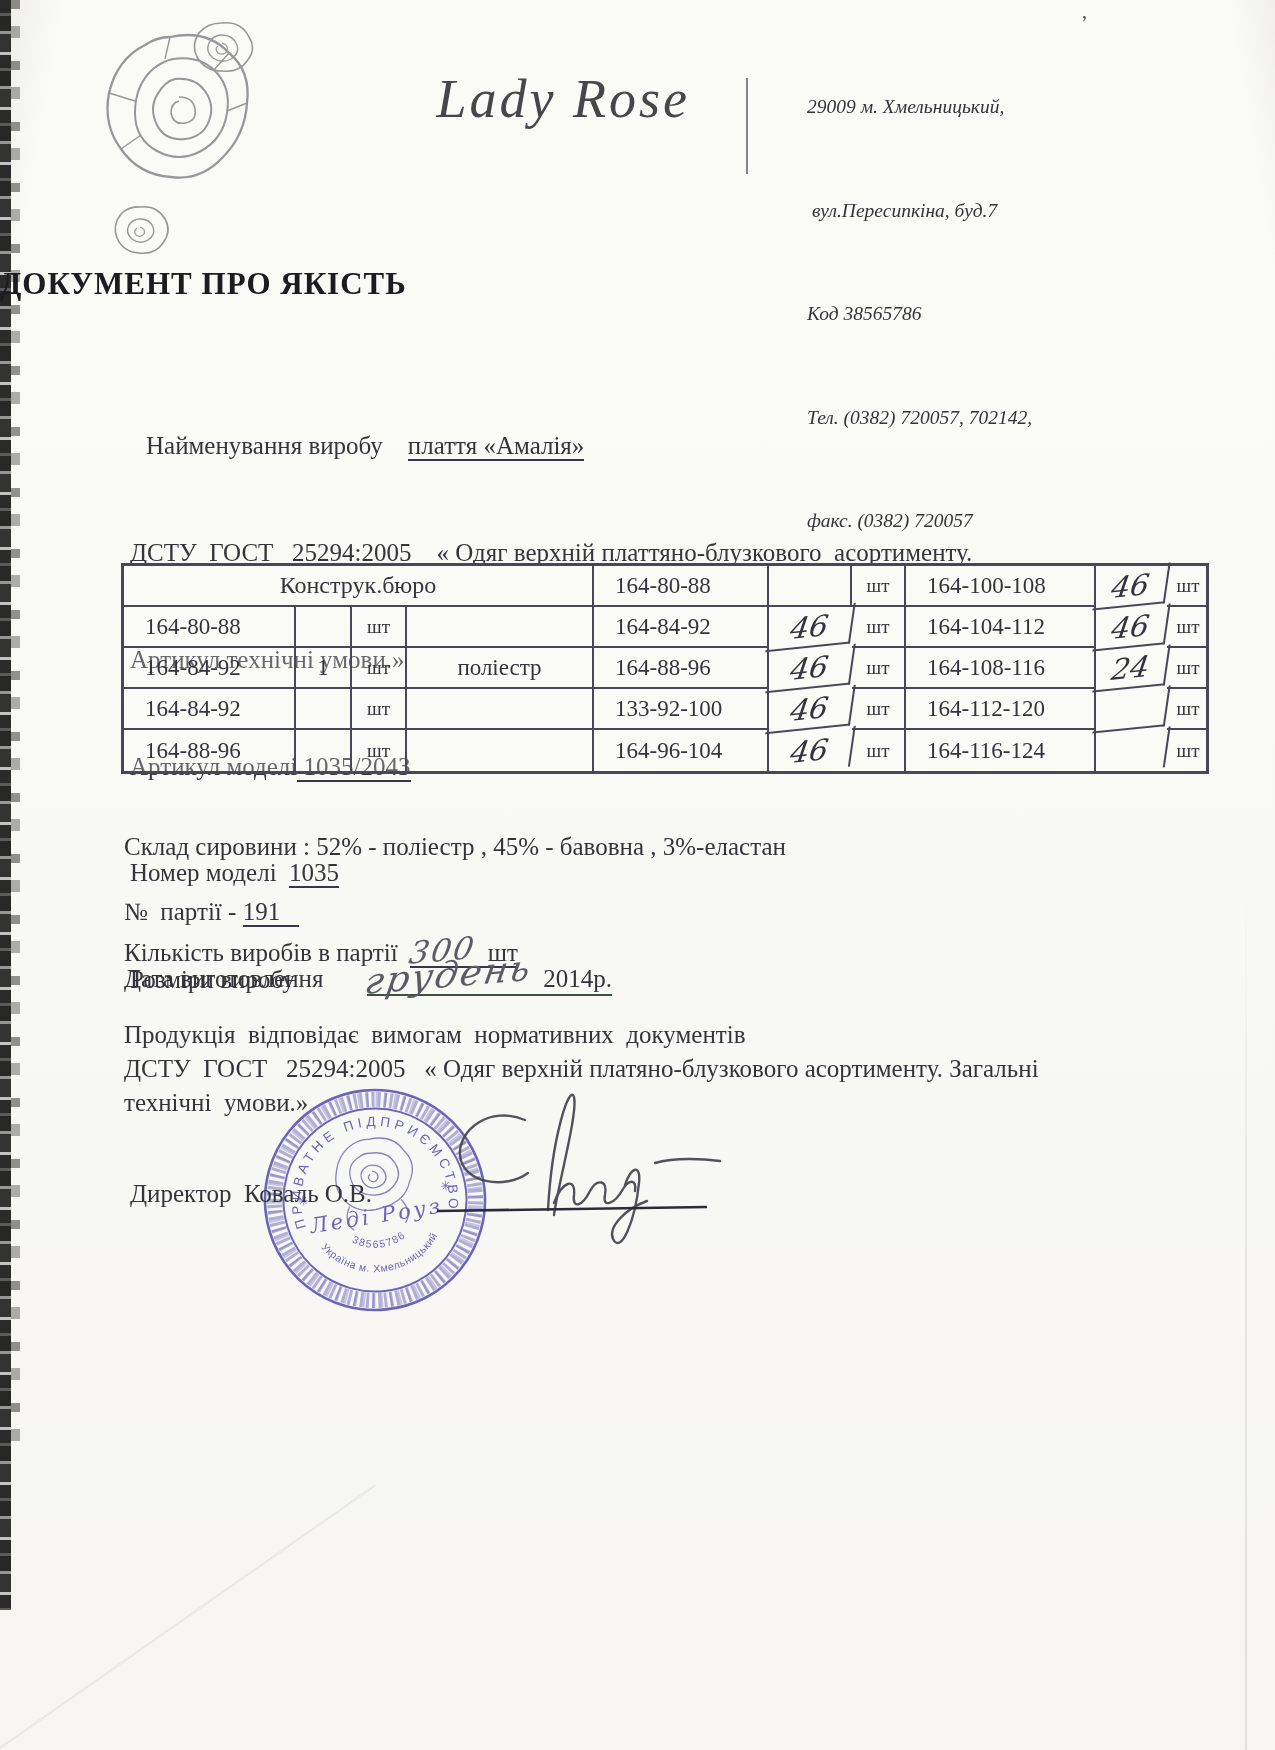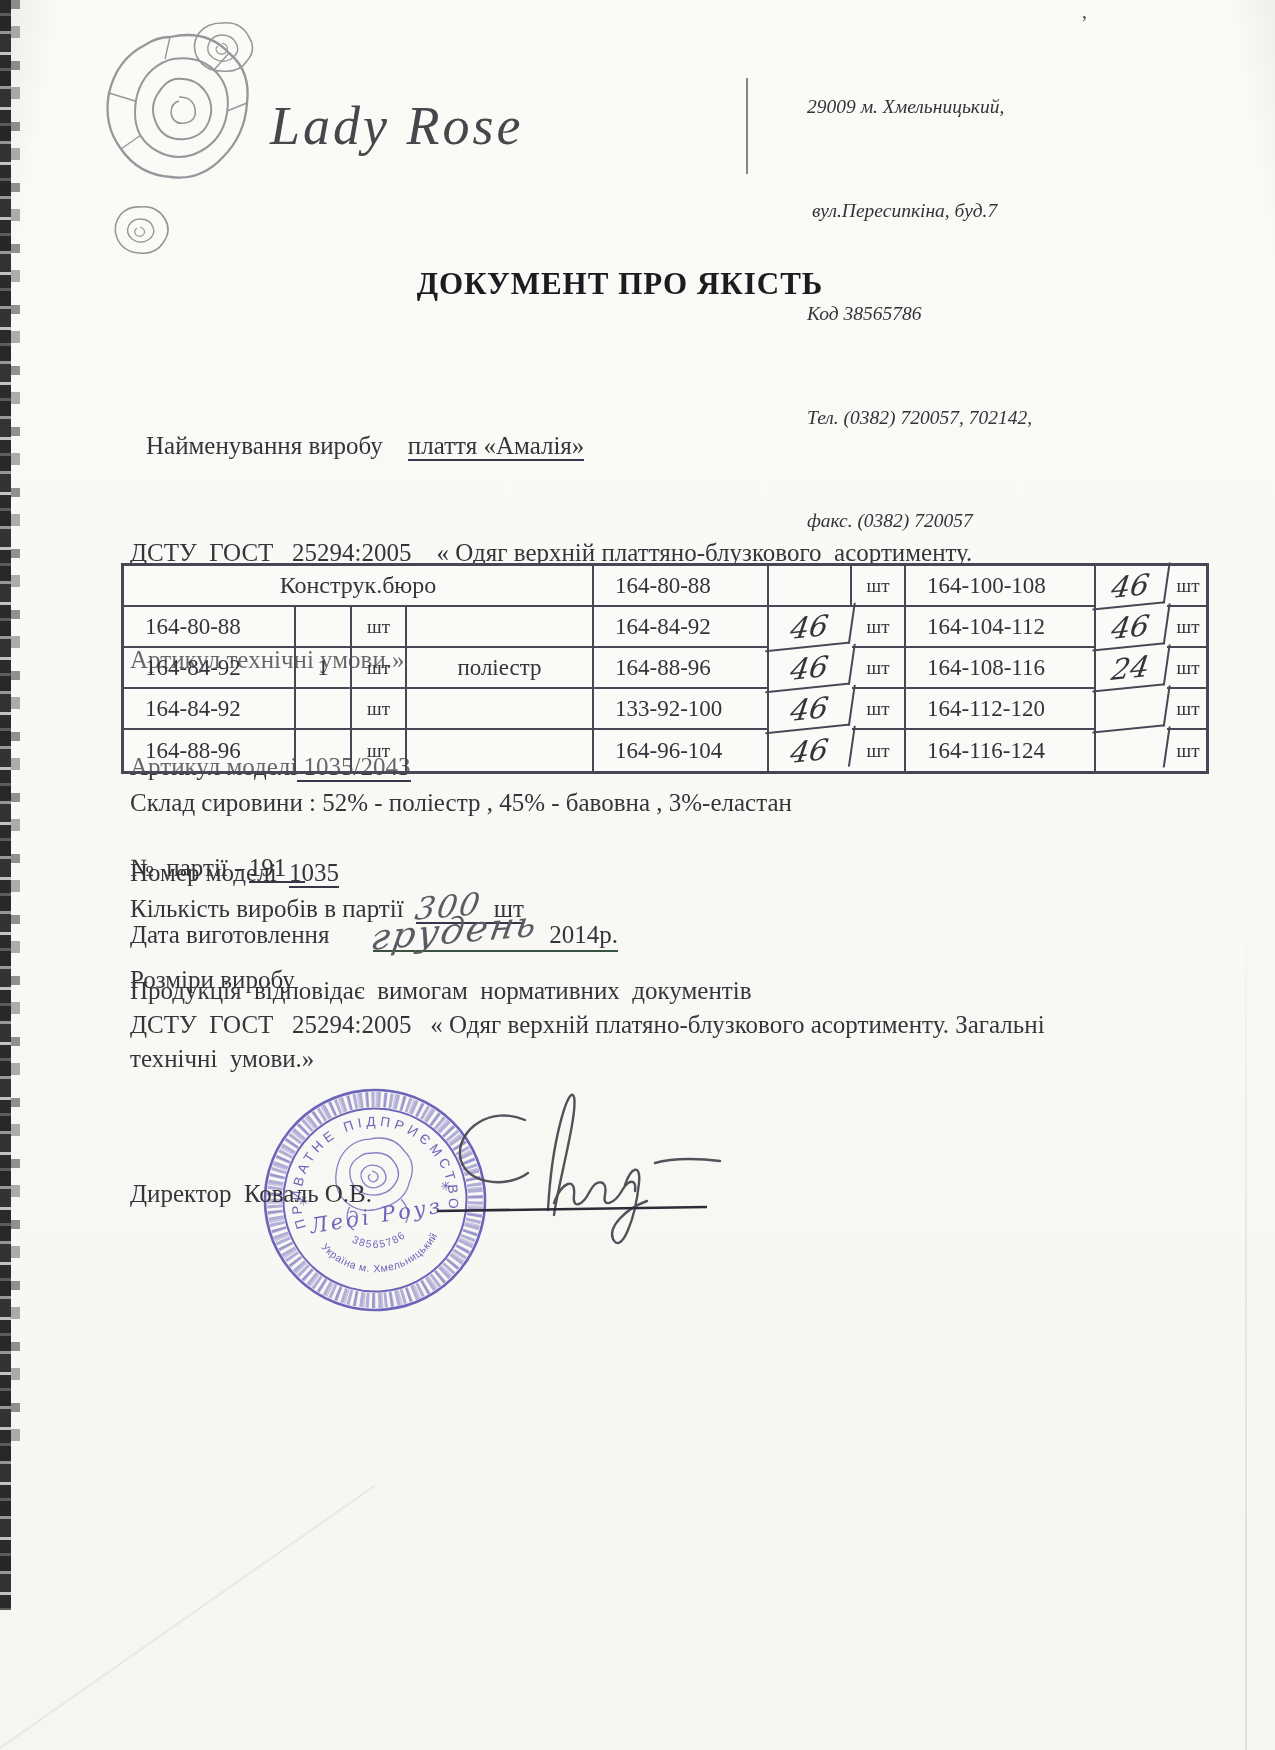--- a/index.html
+++ b/index.html
@@ -18,29 +18,29 @@
     background:repeating-linear-gradient(180deg,#141414 0 13px,#4a4a4a 13px 16px,#101010 16px 31px,#8c8c8c 31px 34px,#1d1d1d 34px 52px,#bdbdbd 52px 55px); }
   .scan-edge-2 { position:absolute; left:11px; top:0; bottom:300px; width:9px; opacity:.55;
     background:repeating-linear-gradient(180deg, rgba(25,25,25,.85) 0 9px, rgba(0,0,0,0) 9px 26px, rgba(50,50,50,.7) 26px 38px, rgba(0,0,0,0) 38px 61px); }
   .crease-r { position:absolute; right:28px; top:880px; bottom:0; width:2px;
     background:linear-gradient(180deg, rgba(0,0,0,0) 0%, rgba(120,118,112,.12) 40%, rgba(120,118,112,.18) 100%); }
   .crease-bl { position:absolute; left:-80px; bottom:120px; width:500px; height:2px;
     background:rgba(120,118,112,.10); transform:rotate(-35deg); }
 
   
   .roses { position:absolute; left:95px; top:15px; }
-  .brand { position:absolute; left:270px; top:95px; width:420px; text-align:left;
+  .brand { position:absolute; left:270px; top:68px; width:420px; text-align:right;
     font-style:italic; font-size:54px; letter-spacing:3px; color:#46464b; }
   .divider { position:absolute; left:746px; top:78px; width:2px; height:96px; background:#84848a; }
   .contact { position:absolute; left:807px; top:21px; width:300px;
     font-style:italic; font-size:19.5px; line-height:34.5px; color:#33333a; white-space:pre; }
   .corner-mark { position:absolute; left:1081px; top:12px; font-size:20px; color:#4a4a50; }
 
   
-  .title { position:absolute; left:0; top:266px; width:1240px; text-align:center;
+  .title { position:absolute; left:0; top:266px; width:1240px; text-align:left;
     font-weight:bold; font-size:31px; letter-spacing:1px; color:#1c1b20; }
 
   
   .fields { position:absolute; left:130px; top:357px; font-size:25px; line-height:35.6px; white-space:pre-wrap; }
   .fields .indent { padding-left:16px; }
   .u { border-bottom:2px solid #39364a; padding-bottom:0; }
 
   .hand { font-family:"DejaVu Serif", serif; font-style:italic; color:#5c5b64;
     display:inline-block; transform:skewX(-14deg) rotate(-5deg); }
 
@@ -53,21 +53,21 @@
   .qtable .cell:nth-child(10n+0) {}
   .qtable .size { padding-left:21px; }
   .qtable .ctr { justify-content:center; }
   .qtable .unit { justify-content:center; font-size:19px; }
   .qtable .bureau { grid-column:span 4; justify-content:center; font-size:24px; }
   .qtable .hand { font-size:29px; transform:skewX(-14deg) rotate(-6deg); }
   .qtable .last { border-right:none; }
   .qtable .bottomrow { border-bottom:none; }
 
   
-  .absline { position:absolute; left:130px; font-size:25px; white-space:pre-wrap; }
+  .absline { position:absolute; left:124px; font-size:25px; white-space:pre-wrap;margin-top:44px; }
   .qty-hand { font-size:31px; letter-spacing:2px; }
   .month-hand { font-size:36px; letter-spacing:2px; line-height:20px; }
   .date-u { border-bottom:2px solid #3a5340; padding-bottom:2px; }
 
   .stamp-svg { position:absolute; left:253px; top:1078px; opacity:.88; }
   .sig-svg { position:absolute; left:420px; top:1075px; }
   .director { position:absolute; left:130px; top:1180px; font-size:25px; white-space:pre; }
 </style>
 </head>
 <body>

